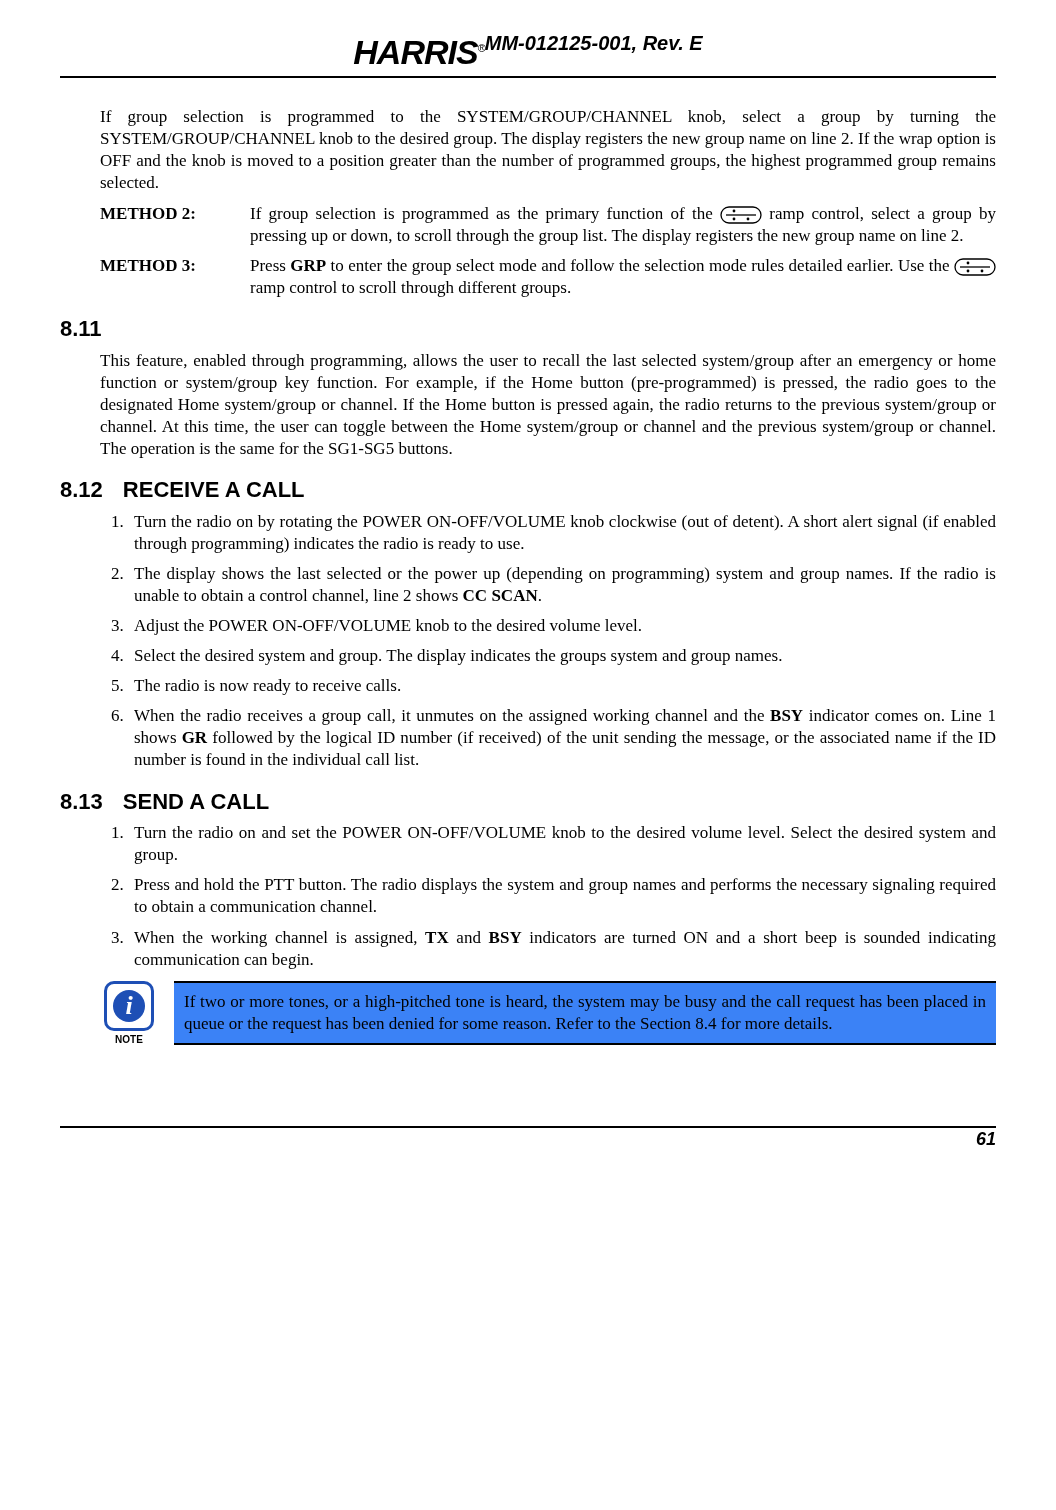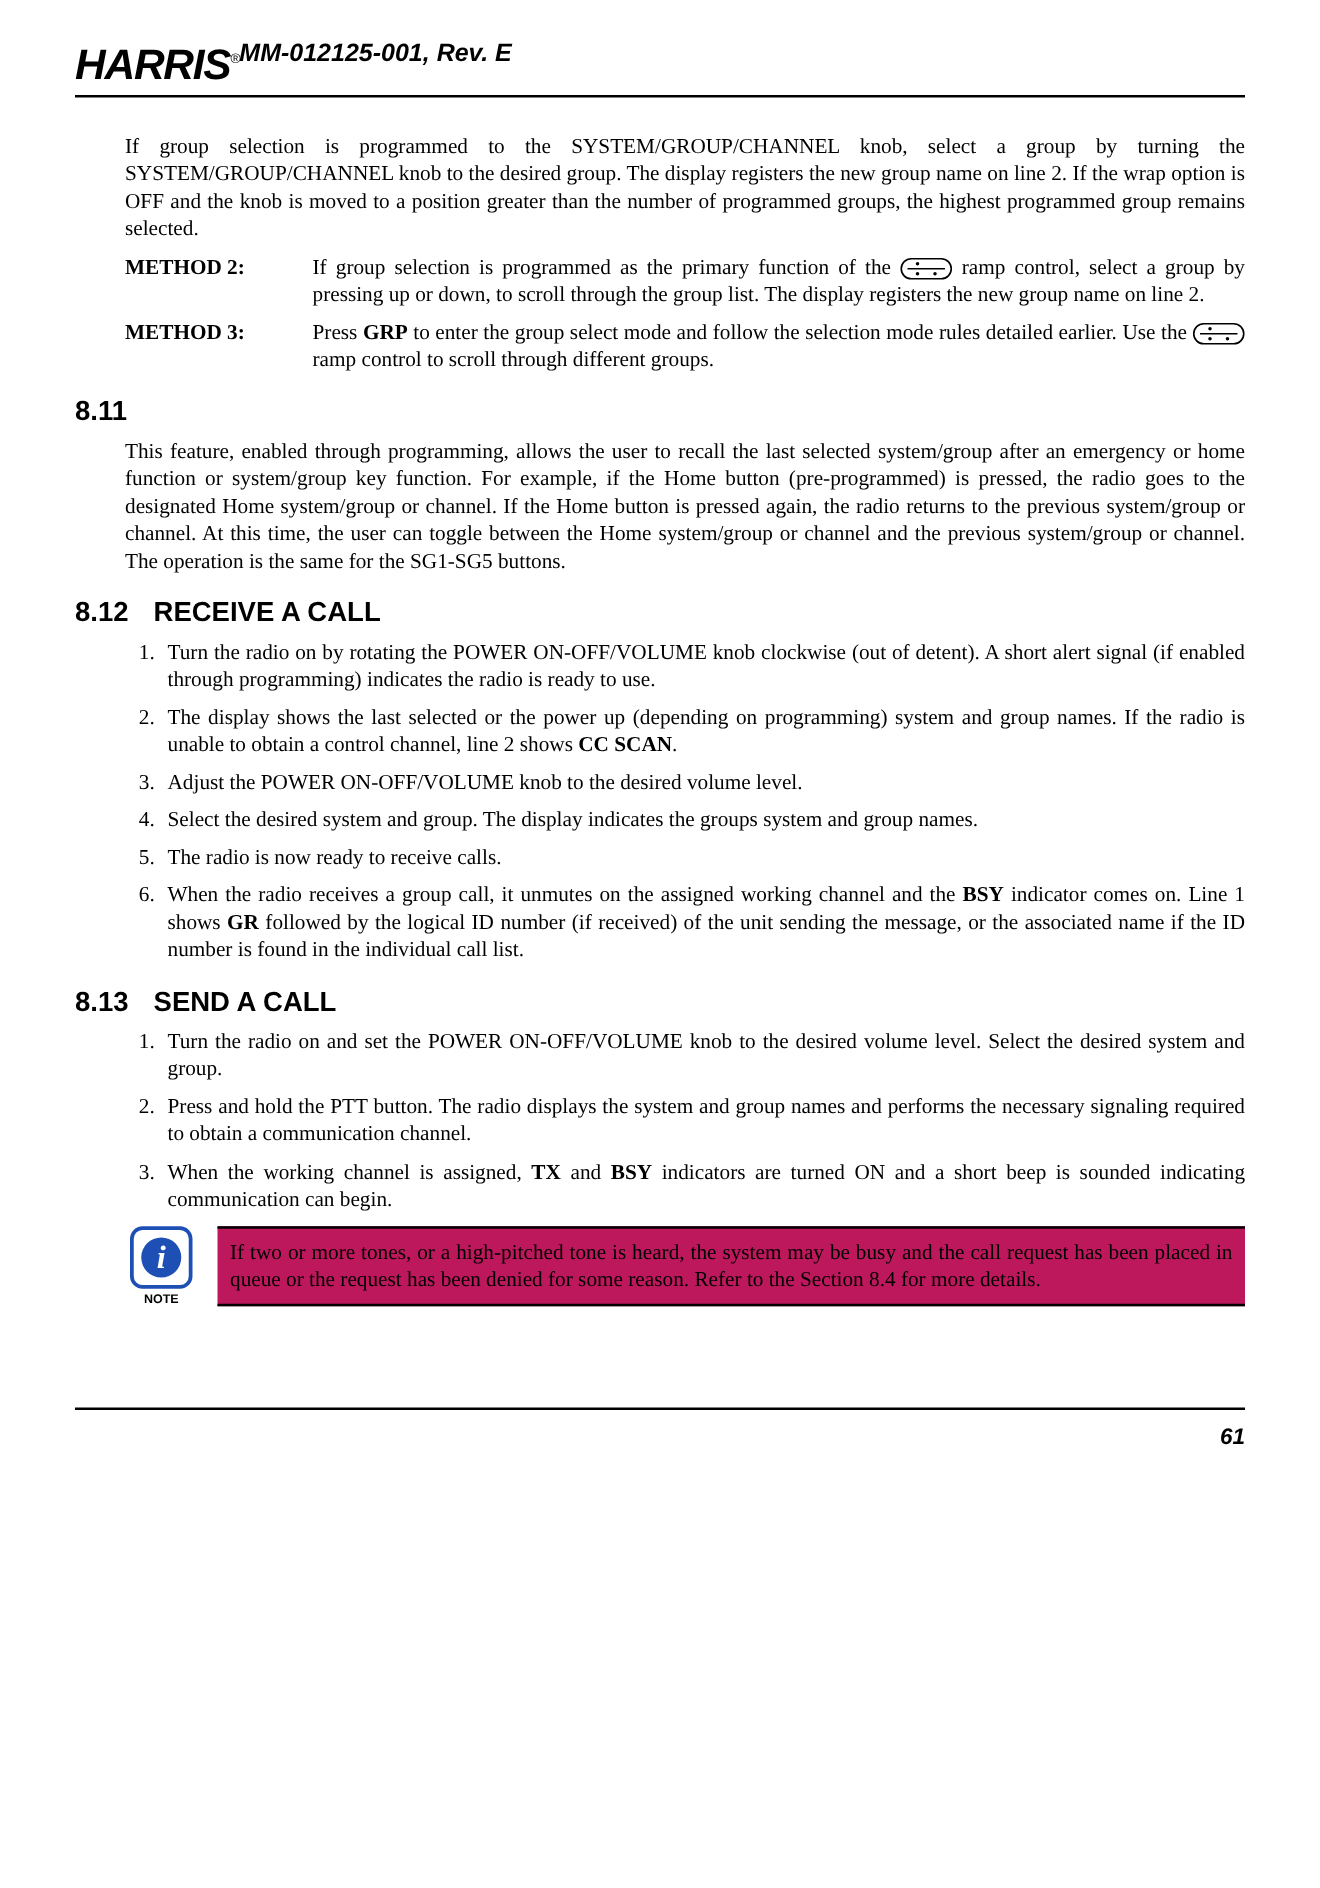--- a/index.html
+++ b/index.html
@@ -8,21 +8,21 @@
       font-size: 16px;
       background: #fff;
       width: 1056px;
       margin: 0 auto;
       padding: 30px 60px 20px 60px;
       color: #000;
       line-height: 1.3;
     }
     .top-row {
       display: flex;
-      justify-content: flex-start;
+      justify-content: center;
       align-items: flex-start;
       border-bottom: 2px solid #000;
       padding-bottom: 2px;
       margin-bottom: 28px;
     }
     .logo {
       font-family: Arial, sans-serif;
       font-size: 34px;
       font-weight: 900;
       font-style: italic;
@@ -133,31 +133,31 @@
       font-style: italic;
     }
     .note-label {
       font-family: Arial, sans-serif;
       font-size: 10px;
       font-weight: bold;
       margin-top: 2px;
     }
     .note-text {
       flex: 1;
-      background: #be185d;
+      background: #3b82f6;
       border-top: 2px solid #000;
       border-bottom: 2px solid #000;
       padding: 8px 10px;
       font-size: 17px;
       text-align: justify;
     }
     .footer {
       border-top: 2px solid #000;
       margin-top: 80px;
-      padding-top: 10px;
+      padding-top: 0;
       text-align: right;
       font-family: Arial, sans-serif;
       font-size: 18px;
       font-weight: bold;
       font-style: italic;
     }
   </style>
 </head>
 <body>
 

